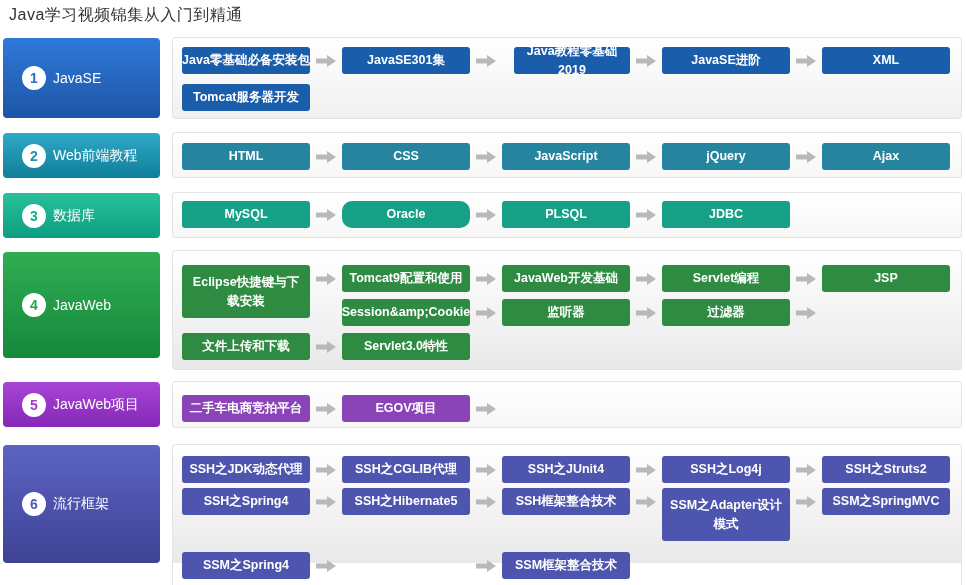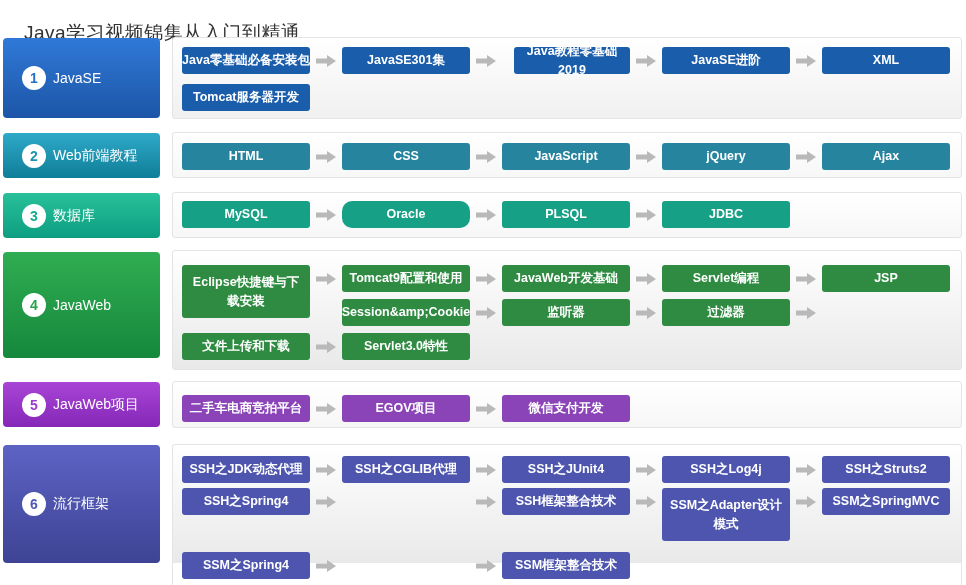--- a/index.html
+++ b/index.html
@@ -2,22 +2,22 @@
 <html><head>
 <meta charset="utf-8">
 <style>
   html,body{margin:0;padding:0;}
   body{
     width:966px;height:585px;overflow:hidden;position:relative;
     background:#fff;
     font-family:"Liberation Sans","DejaVu Sans",sans-serif;
   }
   .title{
-    position:absolute;left:8px;top:4px;margin:16px;
-    font-size:19px;font-weight:400;color:#333;letter-spacing:0.5px;
+    position:absolute;left:8px;top:4px;margin:1px;
+    font-size:16px;font-weight:400;color:#333;letter-spacing:0.5px;
   }
   
   .cat{
     position:absolute;left:3px;width:157px;box-sizing:border-box;
     border-radius:4px;display:flex;align-items:center;padding-left:19px;
     color:#fff;font-size:14px;cursor:pointer;
   }
   .num{
     width:24px;height:24px;border-radius:50%;background:#fff;flex:none;
     display:flex;align-items:center;justify-content:center;
@@ -218,21 +218,20 @@
     </div>
     <div class="row r5">
       <div class="cat" style="background: linear-gradient(rgb(168, 69, 214), rgb(133, 39, 183));">
         <span class="num" style="color: rgb(156, 62, 203);">5</span>
         <span class="cat-text">JavaWeb项目</span>
       </div>
       <div class="panel">
         <div class="grid">
           <a class="btn" style="background: rgb(139, 68, 184); grid-area: 1 / 1;">二手车电商竞拍平台</a>
           <a class="btn" style="background: rgb(139, 68, 184); grid-area: 1 / 3;">EGOV项目</a>
-          <a class="btn" style="background: rgb(139, 68, 184); grid-area: 1 / 5;">微信支付开发</a>
           <span class="arrow" style="grid-area: 1 / 2;">
             <svg width="21" height="14" viewBox="0 0 21 14">
               <path d="M0 4.5h11V1l9 6-9 6V9.5H0z" fill="#b9b9b9"></path>
             </svg>
           </span>
           <span class="arrow" style="grid-area: 1 / 4;">
             <svg width="21" height="14" viewBox="0 0 21 14">
               <path d="M0 4.5h11V1l9 6-9 6V9.5H0z" fill="#b9b9b9"></path>
             </svg>
           </span>
@@ -245,20 +244,21 @@
         <span class="cat-text">流行框架</span>
       </div>
       <div class="panel">
         <div class="grid">
           <a class="btn" style="background: rgb(77, 85, 174); grid-area: 1 / 1;">SSH之JDK动态代理</a>
           <a class="btn" style="background: rgb(77, 85, 174); grid-area: 1 / 3;">SSH之CGLIB代理</a>
           <a class="btn" style="background: rgb(77, 85, 174); grid-area: 1 / 5;">SSH之JUnit4</a>
           <a class="btn" style="background: rgb(77, 85, 174); grid-area: 1 / 7;">SSH之Log4j</a>
           <a class="btn" style="background: rgb(77, 85, 174); grid-area: 1 / 9;">SSH之Struts2</a>
           <a class="btn" style="background: rgb(77, 85, 174); grid-area: 2 / 1;">SSH之Spring4</a>
+          <a class="btn" style="background: rgb(77, 85, 174); grid-area: 2 / 3;">SSH之Hibernate5</a>
           <a class="btn" style="background: rgb(77, 85, 174); grid-area: 2 / 5;">SSH框架整合技术</a>
           <a class="btn tall" style="background: rgb(77, 85, 174); grid-area: 2 / 7 / span 2;">SSM之Adapter设计模式</a>
           <a class="btn" style="background: rgb(77, 85, 174); grid-area: 2 / 9;">SSM之SpringMVC</a>
           <a class="btn" style="background: rgb(77, 85, 174); grid-area: 4 / 1;">SSM之Spring4</a>
           <a class="btn" style="background: rgb(77, 85, 174); grid-area: 4 / 5;">SSM框架整合技术</a>
           <span class="arrow" style="grid-area: 1 / 2;">
             <svg width="21" height="14" viewBox="0 0 21 14">
               <path d="M0 4.5h11V1l9 6-9 6V9.5H0z" fill="#b9b9b9"></path>
             </svg>
           </span>

